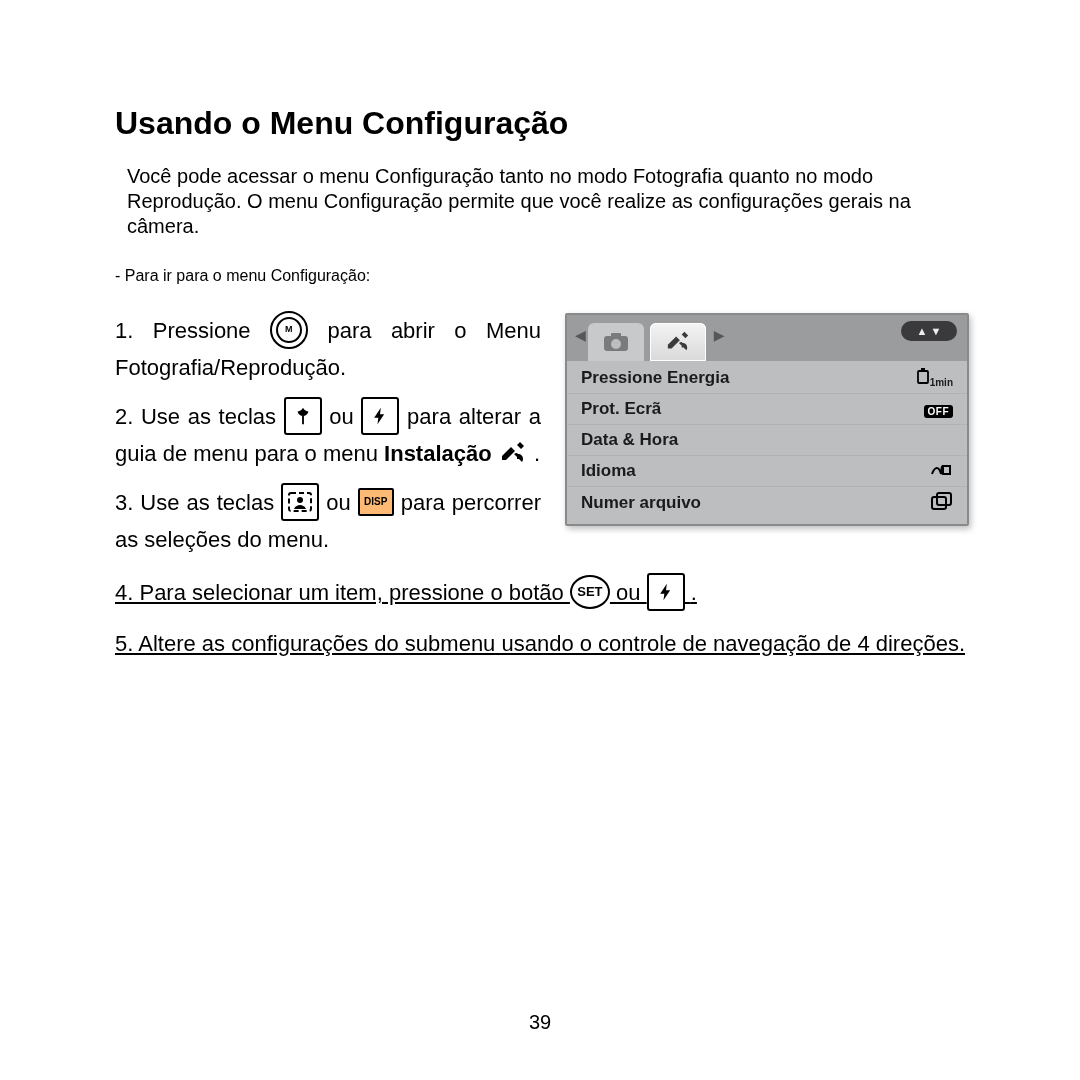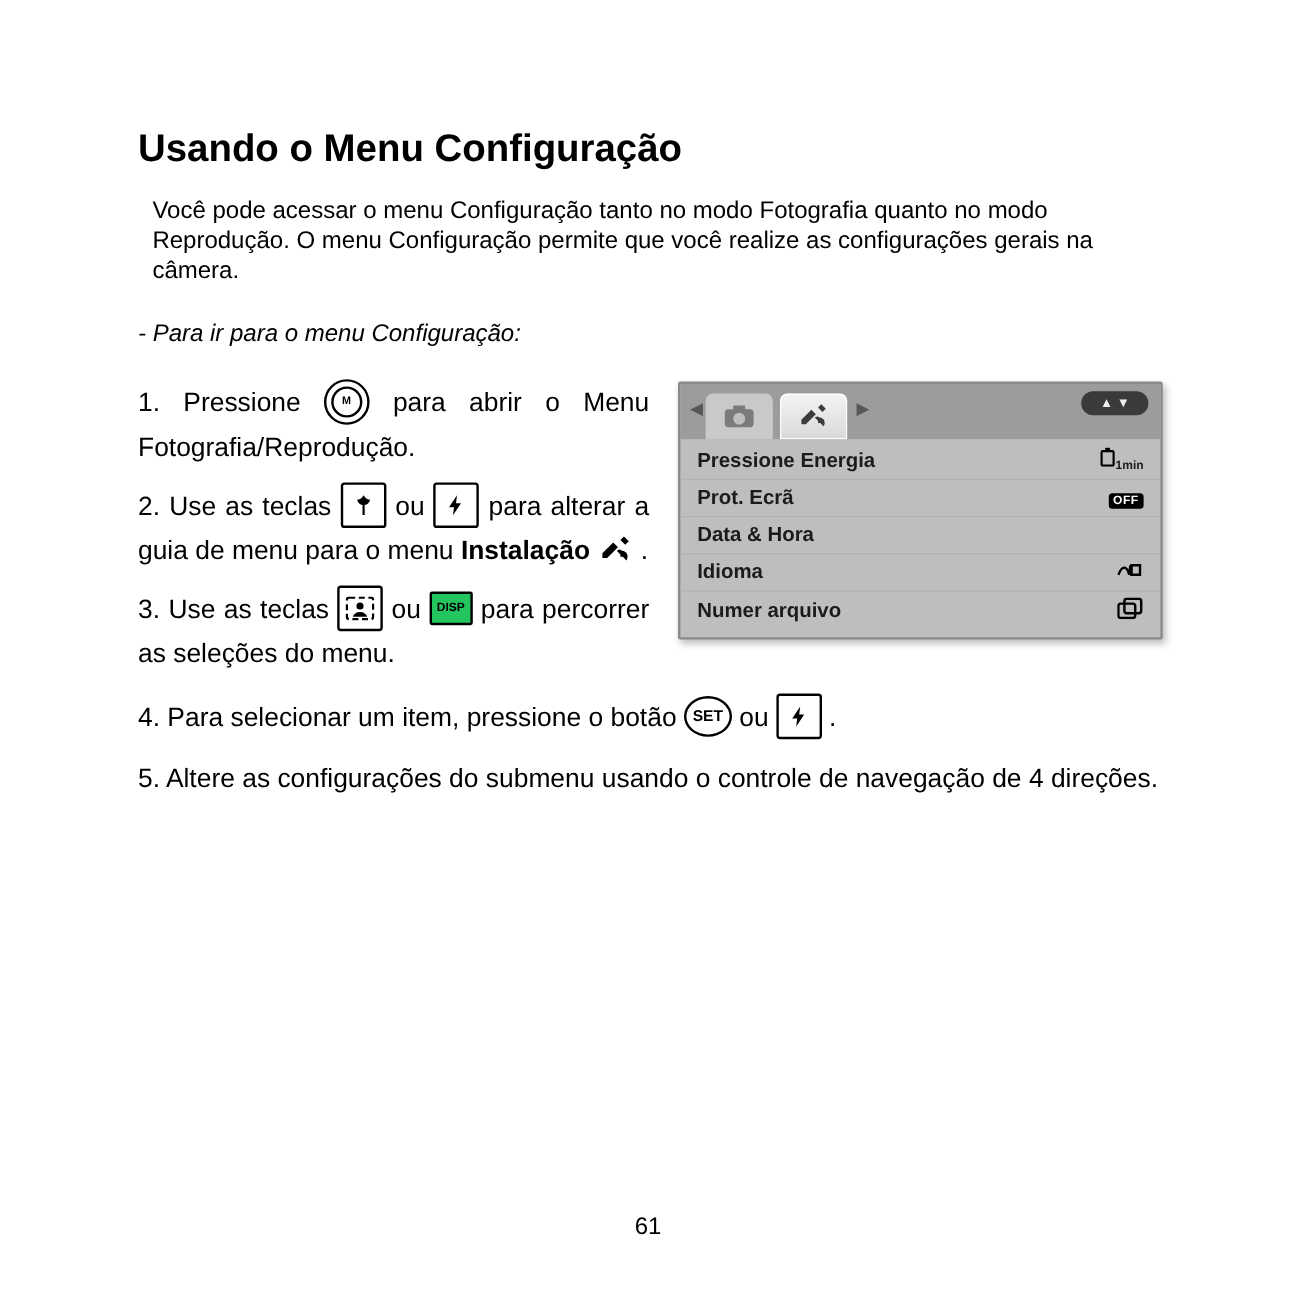--- a/index.html
+++ b/index.html
@@ -19,43 +19,43 @@
     font-size: 32px;
     font-weight: bold;
     margin: 0 0 22px 0;
   }
   .intro {
     font-size: 20px;
     line-height: 1.25;
     margin: 0 0 28px 12px;
   }
   .subhead {
-    font-size: 20px;
+    font-size: 16px;
     margin: 0 0 28px 0;
-    font-style: italic;
   }
   .columns {
     display: flex;
     gap: 24px;
     align-items: flex-start;
   }
   .instructions {
     flex: 1;
     font-size: 22px;
     line-height: 1.55;
   }
   .instructions p {
     margin: 0 0 14px 0;
     text-align: justify;
     text-justify: inter-word;
   }
   .full {
     font-size: 22px;
     line-height: 1.55;
     margin: 0 0 14px 0;
+    text-decoration: underline;
   }
   .bold { font-weight: bold; }
 
   
   .ic {
     display: inline-flex;
     align-items: center;
     justify-content: center;
     vertical-align: middle;
     position: relative;
@@ -82,21 +82,21 @@
     border: 2.5px solid #000;
     border-radius: 3px;
     background: #fff;
   }
   .btn-sq-sm {
     width: 32px; height: 24px;
     border: 2px solid #000;
     border-radius: 2px;
     font-size: 10px;
     font-weight: bold;
-    background: #22c55e;
+    background: #fdba74;
   }
   .set-btn {
     width: 36px; height: 30px;
     border: 2.5px solid #000;
     border-radius: 50%;
     font-size: 13px;
     font-weight: bold;
     background:#fff;
   }
 
@@ -309,13 +309,13 @@
         </svg>
     </span>
     <span> .</span>
   </p>
 
   <p class="full">5. Altere as configurações do submenu usando o controle de navegação de 4 direções.</p>
 
 
 </div>
 
-<div class="page-num">61</div>
+<div class="page-num">39</div>
 
 </body></html>

